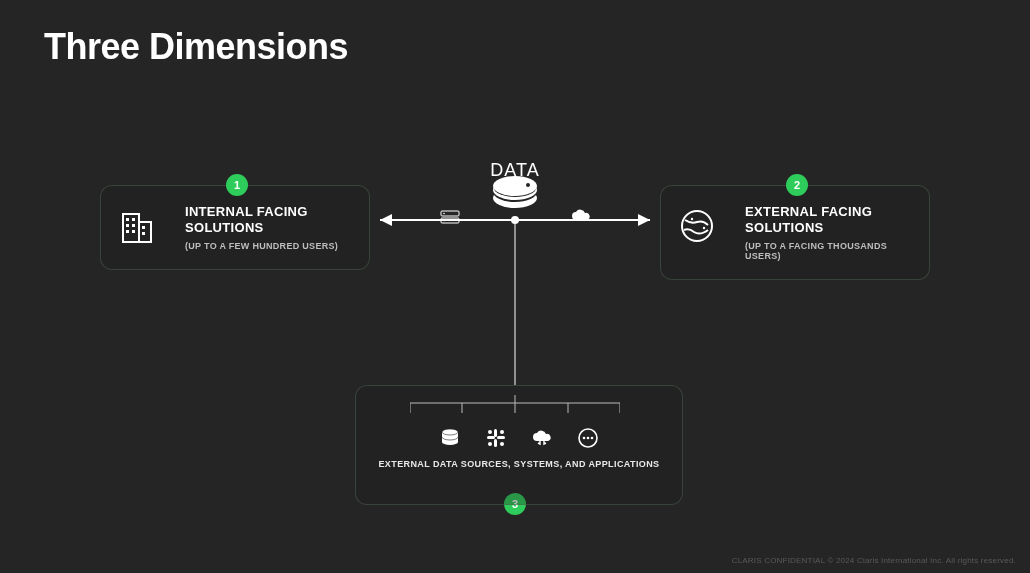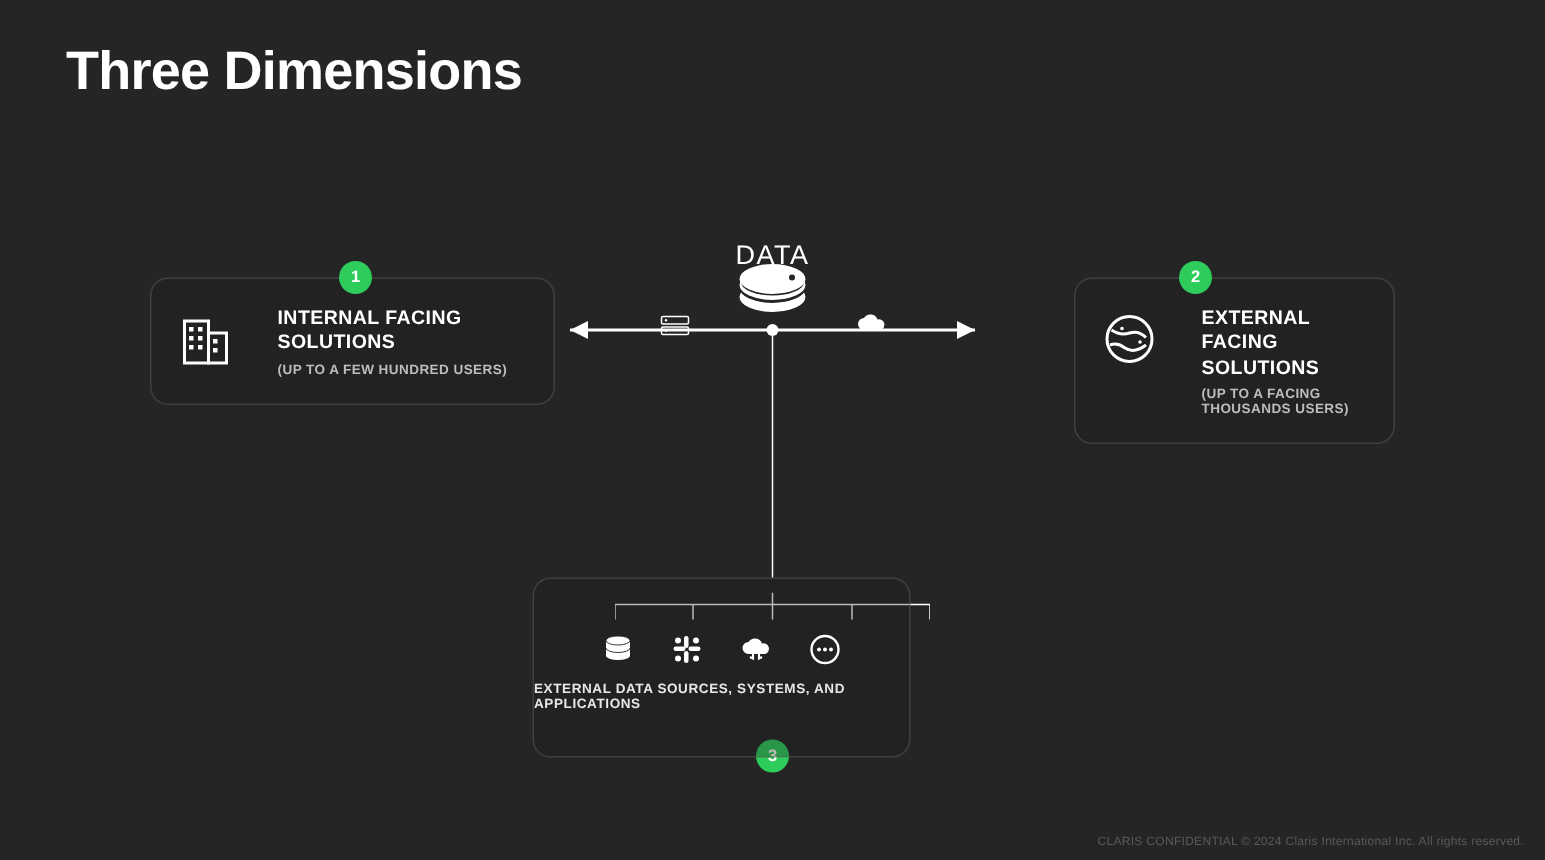--- a/index.html
+++ b/index.html
@@ -46,21 +46,21 @@
       position: absolute;
       border: 1px solid rgba(80,100,80,0.5);
       border-radius: 12px;
       background: rgba(30,30,30,0.3);
       padding: 18px 16px 18px 16px;
       display: flex;
       align-items: flex-start;
       gap: 28px;
     }
     .card-left { top: 185px; left: 100px; width: 270px; }
-    .card-right { top: 185px; right: 100px; width: 214px; }
+    .card-right { top: 185px; right: 100px; width: 270px; }
     .card-title {
       font-size: 13px;
       font-weight: 700;
       line-height: 1.25;
       margin-bottom: 4px;
       letter-spacing: 0.3px;
     }
     .card-sub {
       font-size: 9px;
       font-weight: 700;
@@ -83,21 +83,21 @@
     }
     .badge-1 { top: 174px; left: 226px; }
     .badge-2 { top: 174px; left: 786px; }
     .badge-3 { top: 493px; left: 504px; }
     .server-mini { position: absolute; top: 210px; left: 440px; width: 20px; height: 14px; }
     .cloud-mini  { position: absolute; top: 208px; left: 570px; width: 22px; height: 16px; }
     .bottom-card {
       position: absolute;
       top: 385px;
       left: 355px;
-      width: 252px;
+      width: 328px;
       height: 120px;
       border: 1px solid rgba(80,100,80,0.5);
       border-radius: 12px;
       background: rgba(30,30,30,0.3);
       display: flex;
       flex-direction: column;
       align-items: center;
       justify-content: center;
       gap: 10px;
     }

